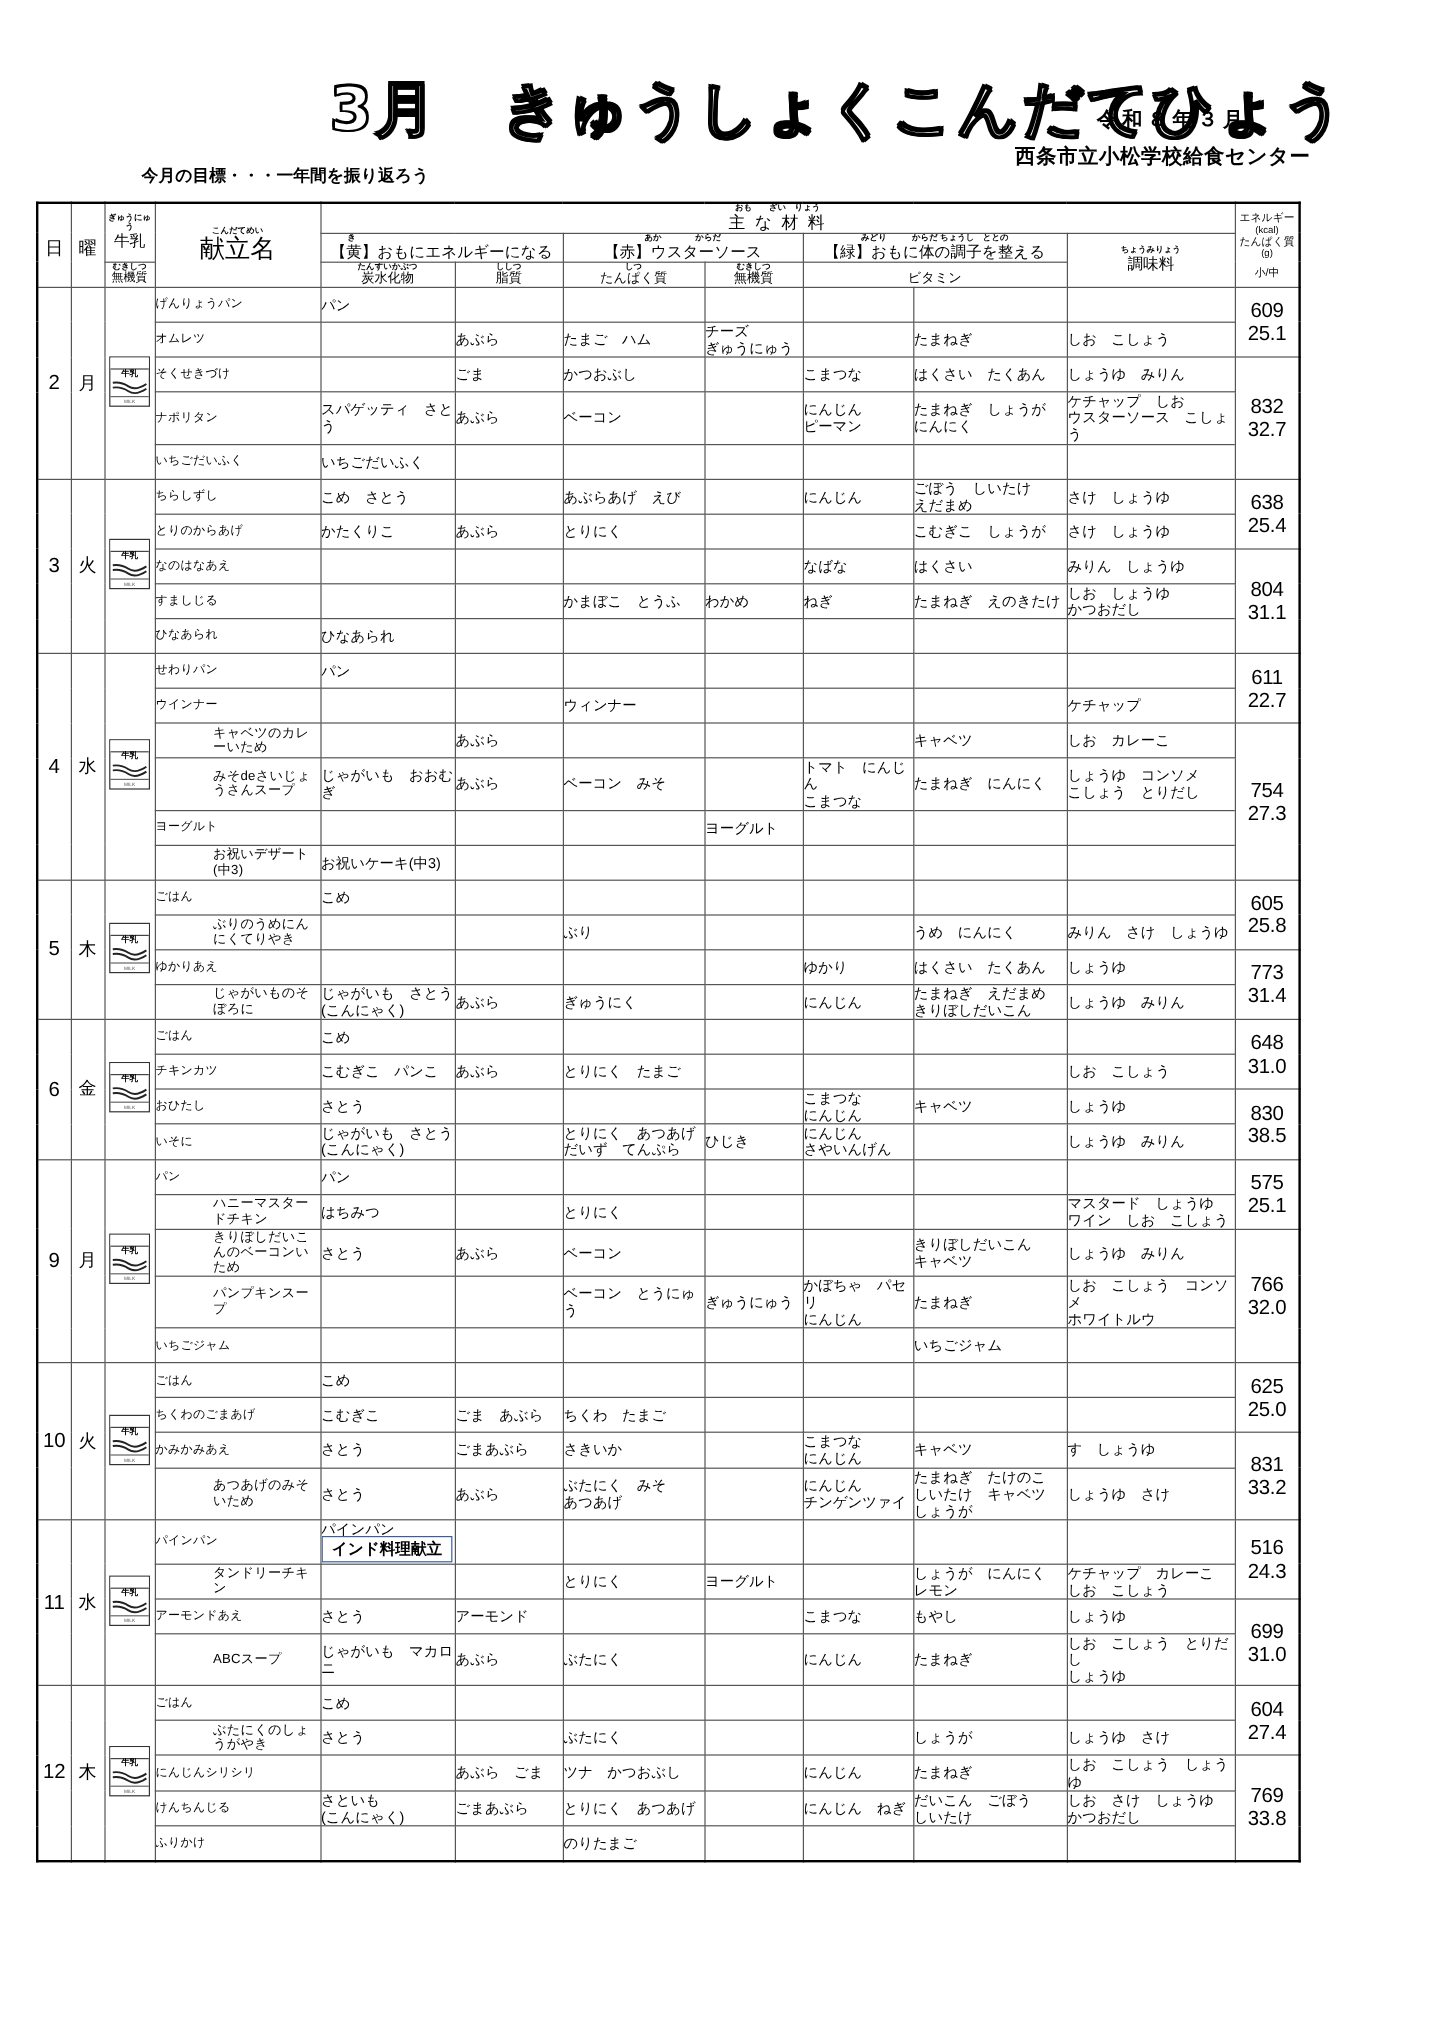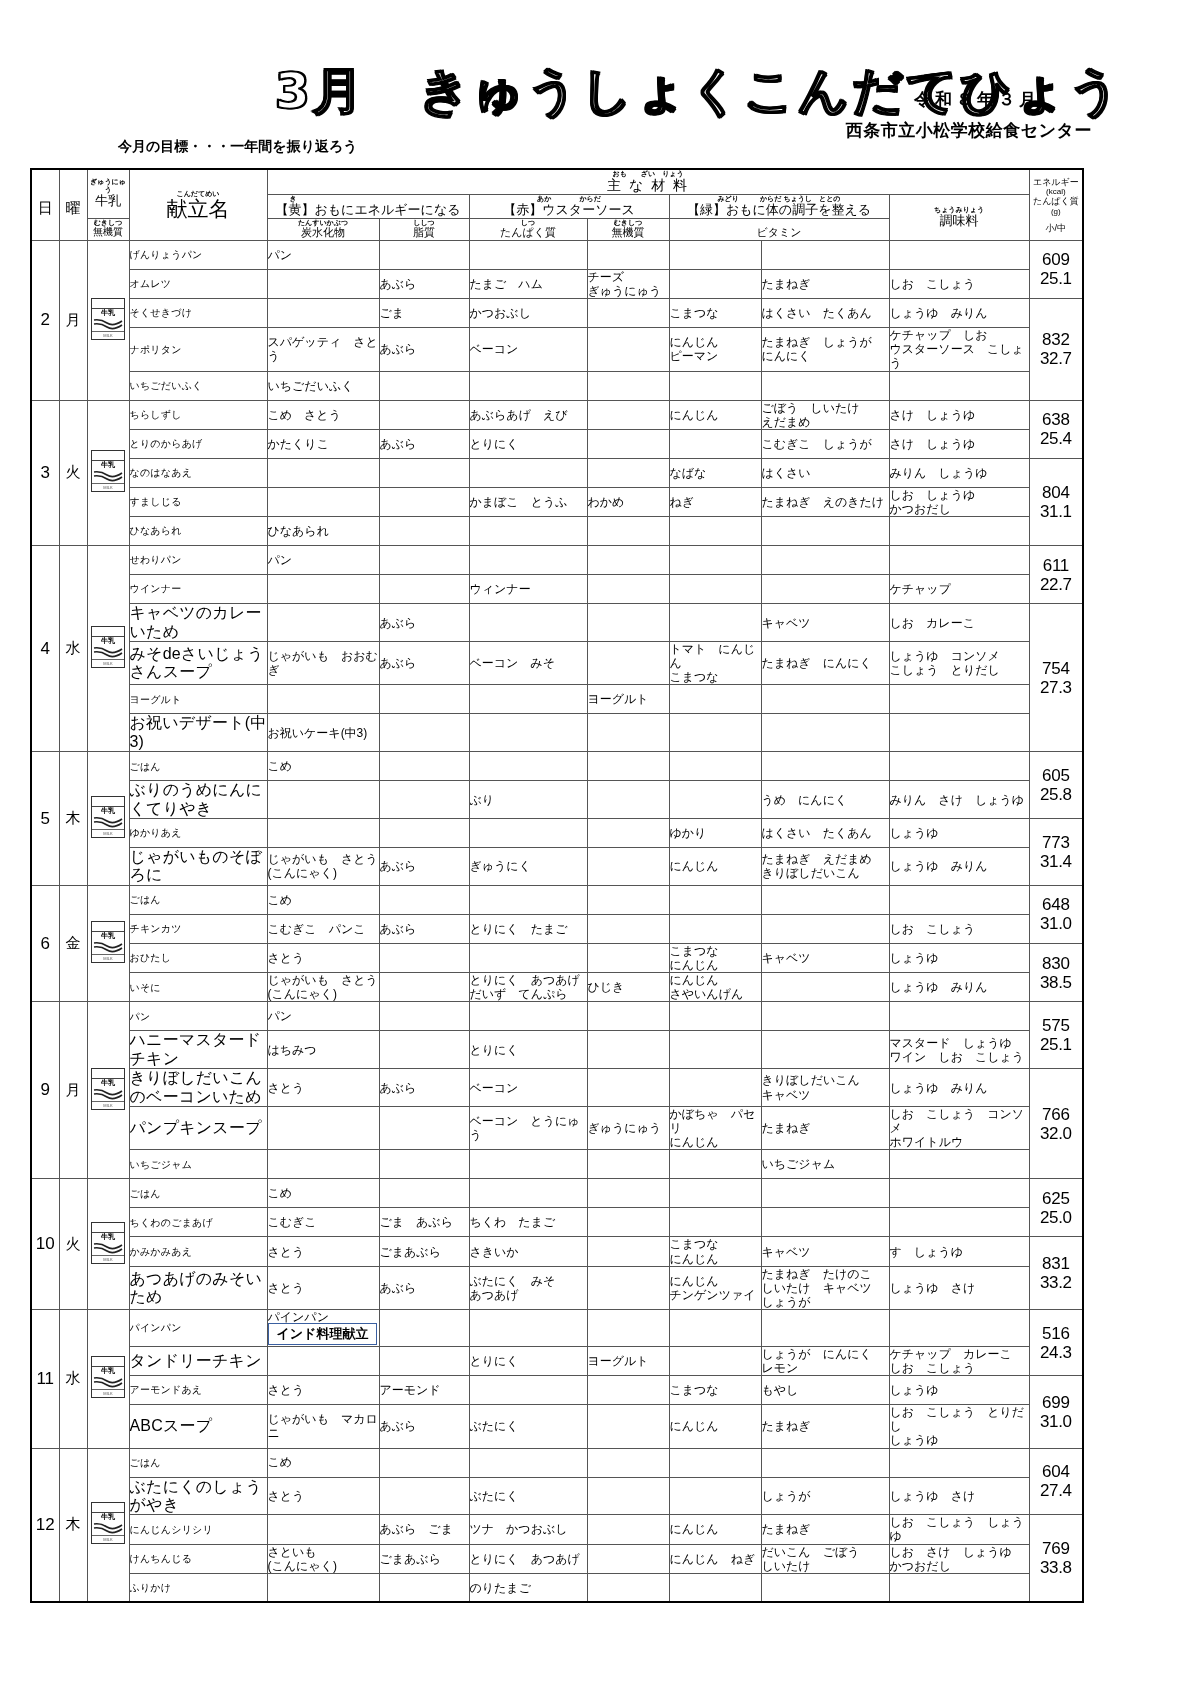--- a/index.html
+++ b/index.html
@@ -79,21 +79,21 @@
   col.c-prot{width:118px;}
   col.c-min{width:82px;}
   col.c-vit1{width:92px;}
   col.c-vit2{width:128px;}
   col.c-season{width:140px;}
   col.c-kcal{width:54px;}
 
   td.day{text-align:center;font-size:17px;font-weight:bold;}
   td.dow{text-align:center;font-size:15px;font-weight:bold;}
   td.mname{font-size:10px;padding-left:5px;letter-spacing:0.2px;line-height:1.15;}
-  td.mname.small{font-size:16px;}
+  td.mname.small{font-size:11px;padding-left:48px;}
   td.ing{font-size:12px;padding-left:4px;line-height:1.18;}
   td.kcal{text-align:center;font-size:17px;line-height:1.12;letter-spacing:-0.3px;margin-left:16px;}
   td.milkcell{text-align:center;vertical-align:middle;}
 
   .row{height:29px;}
 
   
   .milk{
     display:inline-block;width:34px;height:42px;position:relative;
     border:1px solid #333;background:#fff;

